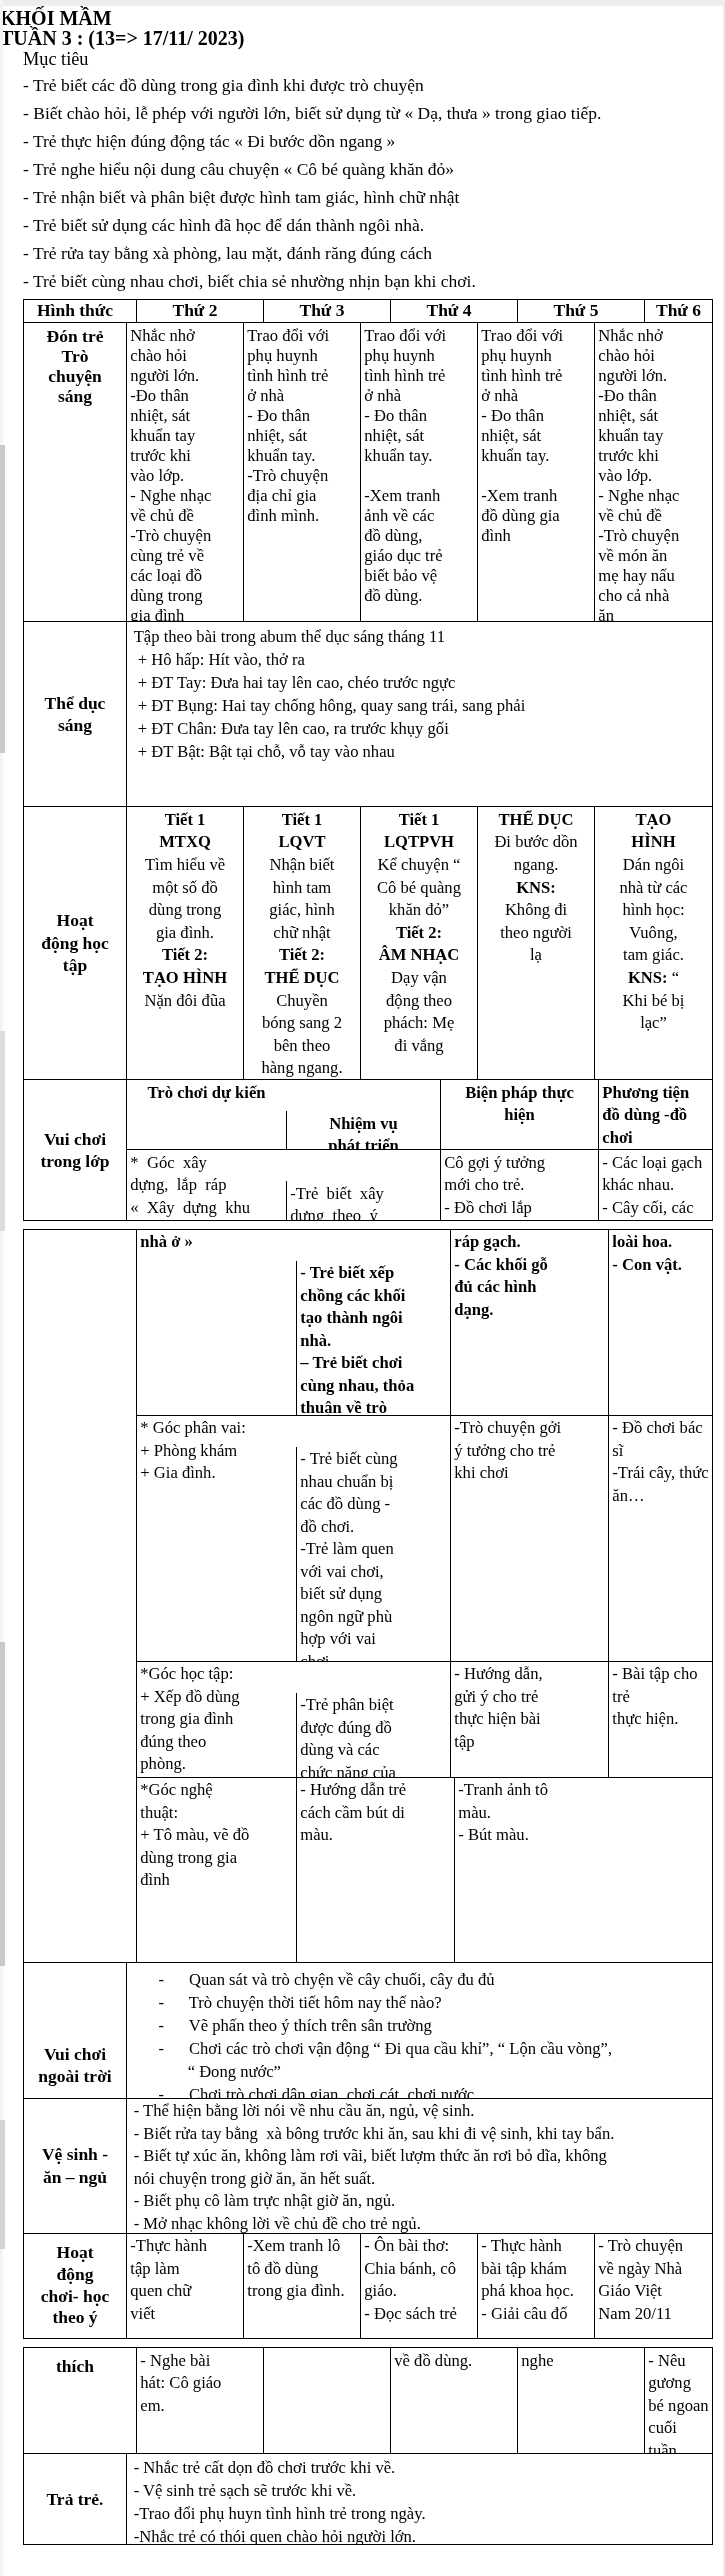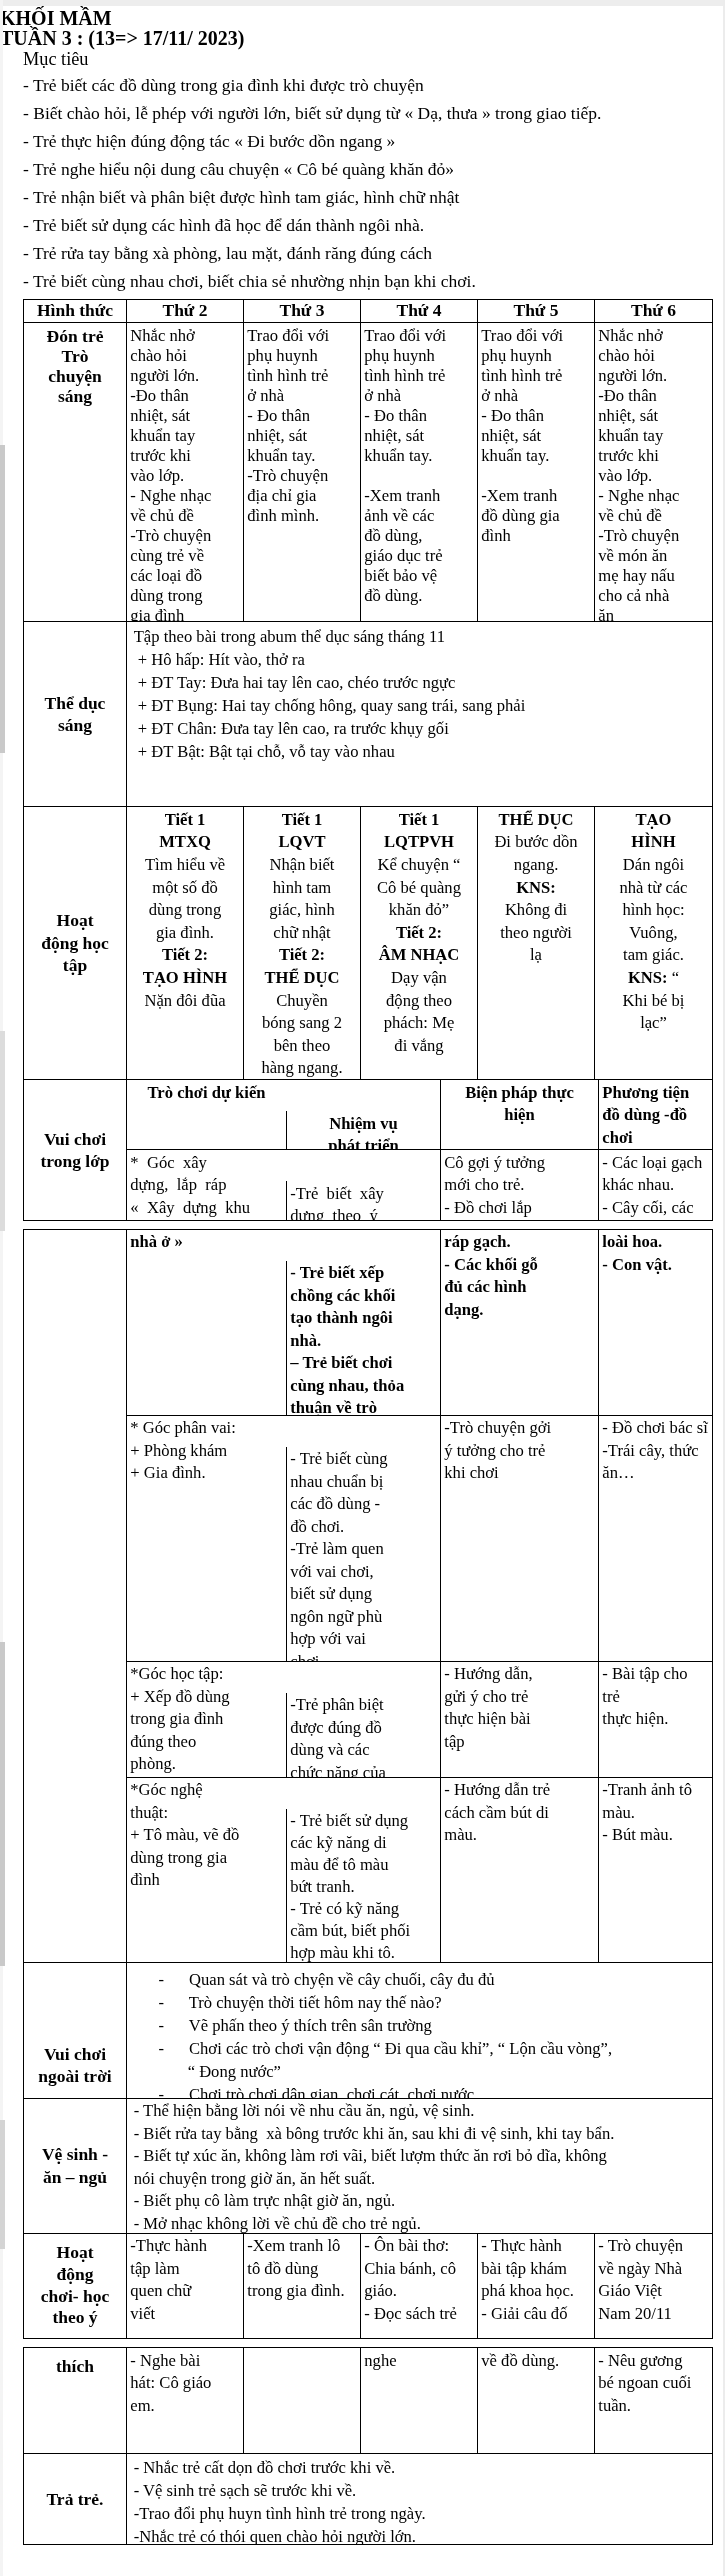--- a/index.html
+++ b/index.html
@@ -12,21 +12,21 @@
   .right-line{right:0;top:0;width:3.3px;height:2576px;background:#ececec;}
   .left-line{left:0;top:0;width:2.5px;height:2576px;background:#f4f4f4;}
   .smudge{left:0;width:5px;background:#c9c9c9;}
   .title{ text-align:left;font-weight:bold;font-size:20px;line-height:20px;}
   .muc-tieu{font-weight:normal;font-size:18.3px;line-height:23px;margin:0 0 0 23px;}
   .objectives{margin:0 5px 0 23px;font-size:17.5px;line-height:28px;white-space:pre-line;}
   .tbl{margin-left:23px;width:690px;border:1.7px solid #000;box-sizing:border-box;background:#fff;}
   .gap{height:7.5px;}
   .gap2{height:8.3px;}
   .row{display:flex;border-top:0.8px solid #000;box-sizing:border-box;}
-  .tbl > .row:first-child{border-top:none;}
+  .tbl > .row:first-child{border-top:none;gap:10px;}
   .c{
     box-sizing:border-box;border-left:0.8px solid #000;padding:1.7px 3.3px;
     font-size:16.6px;line-height:22.5px;white-space:pre-line;overflow:hidden;
   }
   .row > .c:first-child{border-left:none;}
   .lbl{width:102px;flex:none;font-weight:bold;font-size:17.5px;display:flex;
        align-items:center;justify-content:center;text-align:center;}
   .lbl-top{align-items:flex-start;padding-top:3.3px;}
   .lbl-low{align-items:flex-end;padding-bottom:10px;}
   .day{width:117px;flex:none;}
@@ -336,27 +336,20 @@
 tập</div>
         <div class="c s4">- Bài tập cho trẻ
 thực hiện.</div>
       </div>
       <div class="subrow s-b4">
         <div class="c s1">*Góc nghệ
 thuật:
 + Tô màu, vẽ đồ
 dùng trong gia
 đình</div>
-        <div class="c s2" style="line-height:22px">- Trẻ biết sử dụng
-các kỹ năng di
-màu để tô màu
-bứt tranh.
-- Trẻ có kỹ năng
-cầm bút, biết phối
-hợp màu khi tô.</div>
         <div class="c s3">- Hướng dẫn trẻ
 cách cầm bút di
 màu.</div>
         <div class="c s4">-Tranh ảnh tô
 màu.
 -  Bút màu.</div>
       </div>
     </div>
   </div>
 
@@ -412,22 +405,22 @@
 <div class="gap2"></div>
 
 <div class="tbl">
 
   <div class="row rh-thich">
     <div class="c lbl lbl-top" style="padding-top:6.7px"><span>thích</span></div>
     <div class="c day">- Nghe bài
 hát: Cô giáo
 em.</div>
     <div class="c day"></div>
+    <div class="c day">về đồ dùng.</div>
     <div class="c day">nghe</div>
-    <div class="c day">về đồ dùng.</div>
     <div class="c day">- Nêu gương
 bé ngoan cuối
 tuần.</div>
   </div>
 
   <div class="row rh-tt">
     <div class="c lbl"><span>Trả trẻ.</span></div>
     <div class="c merged prewrap tt-cell">- Nhắc trẻ cất dọn đồ chơi trước khi về.
 - Vệ sinh trẻ sạch sẽ trước khi về.
 -Trao đổi phụ huyn tình hình trẻ trong ngày.

